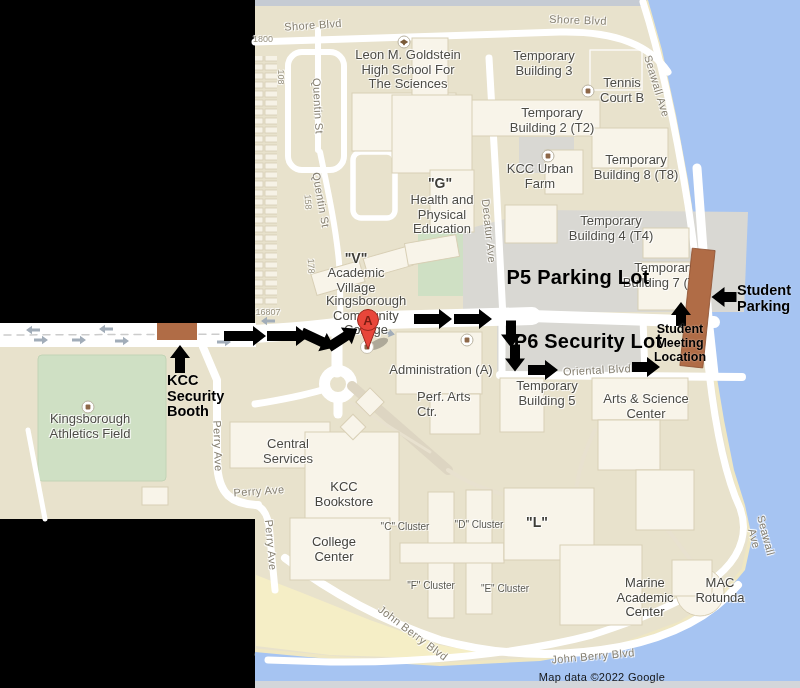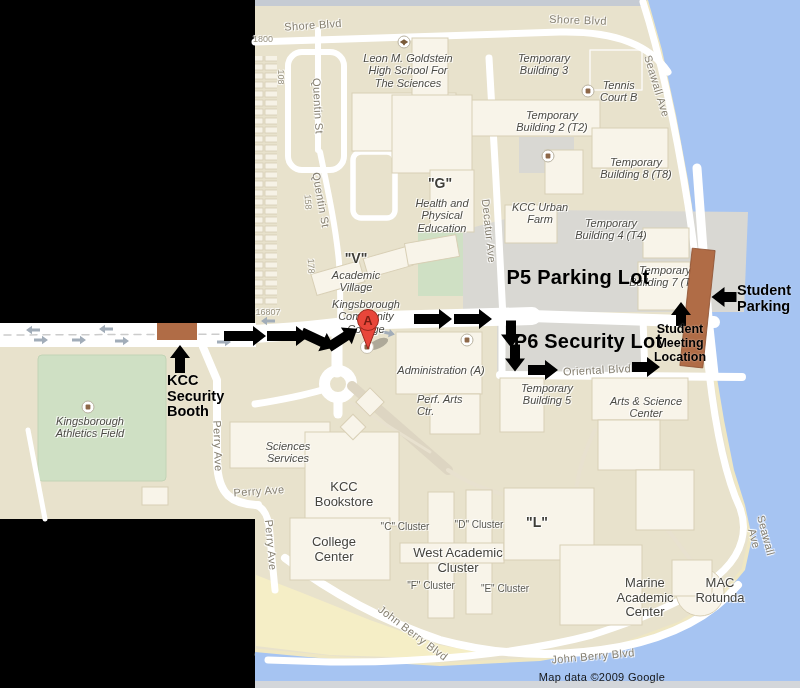--- a/index.html
+++ b/index.html
@@ -6,21 +6,21 @@
   #screen{position:relative;width:800px;height:688px;background:#000;overflow:hidden;
           font-family:"Liberation Sans",sans-serif;}
   #base-svg,#overlay-svg{position:absolute;left:0;top:0;}
   #labels-layer,#ann-text-layer{position:absolute;left:0;top:0;width:800px;height:688px;pointer-events:none;}
   #labels-layer{z-index:2;} #overlay-svg{z-index:3;} #ann-text-layer{z-index:4;} #base-svg{z-index:1;}
   .lbl{position:absolute;white-space:pre-line;text-align:center;line-height:1.12;
        font-family:"Liberation Sans",sans-serif;
        text-shadow:0 0 2px #fff,0 0 2px #fff,1px 1px 0 rgba(255,255,255,.85),-1px -1px 0 rgba(255,255,255,.85);}
   .st{font-size:11px;color:#857f70;letter-spacing:.4px;}
   .st-sm{font-size:9px;color:#97917f;}
-  .pl{font-size:11px;color:#4c4b45;font-style:italic;}
+  .pl{font-size:13px;color:#4c4b45;}
   .pl-lg{font-size:13px;color:#45443e;}
   .pl-q{font-size:14px;font-weight:700;color:#3e3d37;}
   .cl{font-size:10px;color:#595850;}
   .attr{font-size:11px;color:#151515;text-shadow:none;letter-spacing:.3px;}
   .ann{font-size:14.5px;font-weight:700;color:#000;line-height:1.07;
        text-shadow:0 0 2px rgba(255,255,255,.6);}
   .ann-sm{font-size:12.5px;font-weight:700;color:#000;line-height:1.1;
        text-shadow:0 0 2px rgba(255,255,255,.6);}
   .ann-lg{font-size:20px;font-weight:700;color:#000;text-shadow:none;letter-spacing:.2px;}
 </style>
@@ -194,21 +194,21 @@
       <div class="lbl st-sm" style="left: 268px; top: 312px; transform: translate(-50%, -50%) rotate(0deg);">16807</div>
       <div class="lbl pl" style="left: 408px; top: 70px; transform: translate(-50%, -50%) rotate(0deg);">Leon M. Goldstein
 High School For
 The Sciences</div>
       <div class="lbl pl" style="left: 544px; top: 64px; transform: translate(-50%, -50%) rotate(0deg);">Temporary
 Building 3</div>
       <div class="lbl pl" style="left: 600px; top: 91px; transform: translate(0px, -50%) rotate(0deg); text-align: center;">Tennis
 Court B</div>
       <div class="lbl pl" style="left: 552px; top: 121px; transform: translate(-50%, -50%) rotate(0deg);">Temporary
 Building 2 (T2)</div>
-      <div class="lbl pl" style="left: 540px; top: 177px; transform: translate(-50%, -50%) rotate(0deg); margin-top: 36px;">KCC Urban
+      <div class="lbl pl" style="left: 540px; top: 177px; transform: translate(-50%, -50%) rotate(0deg);">KCC Urban
 Farm</div>
       <div class="lbl pl" style="left: 636px; top: 168px; transform: translate(-50%, -50%) rotate(0deg);">Temporary
 Building 8 (T8)</div>
       <div class="lbl pl-q" style="left: 440px; top: 184px; transform: translate(-50%, -50%) rotate(0deg);">"G"</div>
       <div class="lbl pl" style="left: 442px; top: 215px; transform: translate(-50%, -50%) rotate(0deg);">Health and
 Physical
 Education</div>
       <div class="lbl pl-q" style="left: 356px; top: 259px; transform: translate(-50%, -50%) rotate(0deg);">"V"</div>
       <div class="lbl pl" style="left: 356px; top: 281px; transform: translate(-50%, -50%) rotate(0deg);">Academic
 Village</div>
@@ -219,41 +219,39 @@
       <div class="lbl pl" style="left: 366px; top: 316px; transform: translate(-50%, -50%) rotate(0deg);">Kingsborough
 Community
 College</div>
       <div class="lbl pl" style="left: 441px; top: 370px; transform: translate(-50%, -50%) rotate(0deg);">Administration (A)</div>
       <div class="lbl pl" style="left: 417px; top: 405px; transform: translate(0px, -50%) rotate(0deg); text-align: left;">Perf. Arts
 Ctr.</div>
       <div class="lbl pl" style="left: 547px; top: 394px; transform: translate(-50%, -50%) rotate(0deg);">Temporary
 Building 5</div>
       <div class="lbl pl" style="left: 646px; top: 407px; transform: translate(-50%, -50%) rotate(0deg);">Arts &amp; Science
 Center</div>
-      <div class="lbl pl" style="left: 288px; top: 452px; transform: translate(-50%, -50%) rotate(0deg);">Sciences
+      <div class="lbl pl" style="left: 288px; top: 452px; transform: translate(-50%, -50%) rotate(0deg);">Central
 Services</div>
       <div class="lbl pl" style="left: 90px; top: 427px; transform: translate(-50%, -50%) rotate(0deg);">Kingsborough
 Athletics Field</div>
       <div class="lbl pl-lg" style="left: 344px; top: 495px; transform: translate(-50%, -50%) rotate(0deg);">KCC
 Bookstore</div>
       <div class="lbl pl-lg" style="left: 334px; top: 550px; transform: translate(-50%, -50%) rotate(0deg);">College
 Center</div>
-      <div class="lbl pl-lg" style="left: 458px; top: 561px; transform: translate(-50%, -50%) rotate(0deg);">West Academic
-Cluster</div>
       <div class="lbl pl-q" style="left: 537px; top: 523px; transform: translate(-50%, -50%) rotate(0deg);">"L"</div>
       <div class="lbl pl-lg" style="left: 645px; top: 598px; transform: translate(-50%, -50%) rotate(0deg);">Marine
 Academic
 Center</div>
       <div class="lbl pl-lg" style="left: 720px; top: 591px; transform: translate(-50%, -50%) rotate(0deg);">MAC
 Rotunda</div>
       <div class="lbl cl" style="left: 405px; top: 527px; transform: translate(-50%, -50%) rotate(0deg);">"C" Cluster</div>
       <div class="lbl cl" style="left: 479px; top: 525px; transform: translate(-50%, -50%) rotate(0deg);">"D" Cluster</div>
       <div class="lbl cl" style="left: 431px; top: 586px; transform: translate(-50%, -50%) rotate(0deg);">"F" Cluster</div>
       <div class="lbl cl" style="left: 505px; top: 589px; transform: translate(-50%, -50%) rotate(0deg);">"E" Cluster</div>
-      <div class="lbl attr" style="left: 602px; top: 677px; transform: translate(-50%, -50%) rotate(0deg);">Map data ©2009 Google</div>
+      <div class="lbl attr" style="left: 602px; top: 677px; transform: translate(-50%, -50%) rotate(0deg);">Map data ©2022 Google</div>
     </div>
 
   <svg id="overlay-svg" width="800" height="688" viewBox="0 0 800 688">
     <rect x="157" y="323" width="40" height="17" fill="var(--brown)"></rect>
     <rect x="686" y="249" width="23" height="118" transform="rotate(6 697 308)" fill="var(--brown)" stroke="#8d5232" stroke-width="0.8"></rect>
     <g id="black-arrows">
         <path d="M-21,-5 L8,-5 L8,-10 L21,0 L8,10 L8,5 L-21,5 Z" transform="translate(245,336) rotate(0)" fill="var(--black)"></path>
         <path d="M-21,-5 L8,-5 L8,-10 L21,0 L8,10 L8,5 L-21,5 Z" transform="translate(288,336) rotate(0)" fill="var(--black)"></path>
         <path d="M-18,-5 L5,-5 L5,-10 L18,0 L5,10 L5,5 L-18,5 Z" transform="translate(318,340) rotate(25)" fill="var(--black)"></path>
         <path d="M-17,-5 L4,-5 L4,-10 L17,0 L4,10 L4,5 L-17,5 Z" transform="translate(343,338) rotate(-33)" fill="var(--black)"></path>

